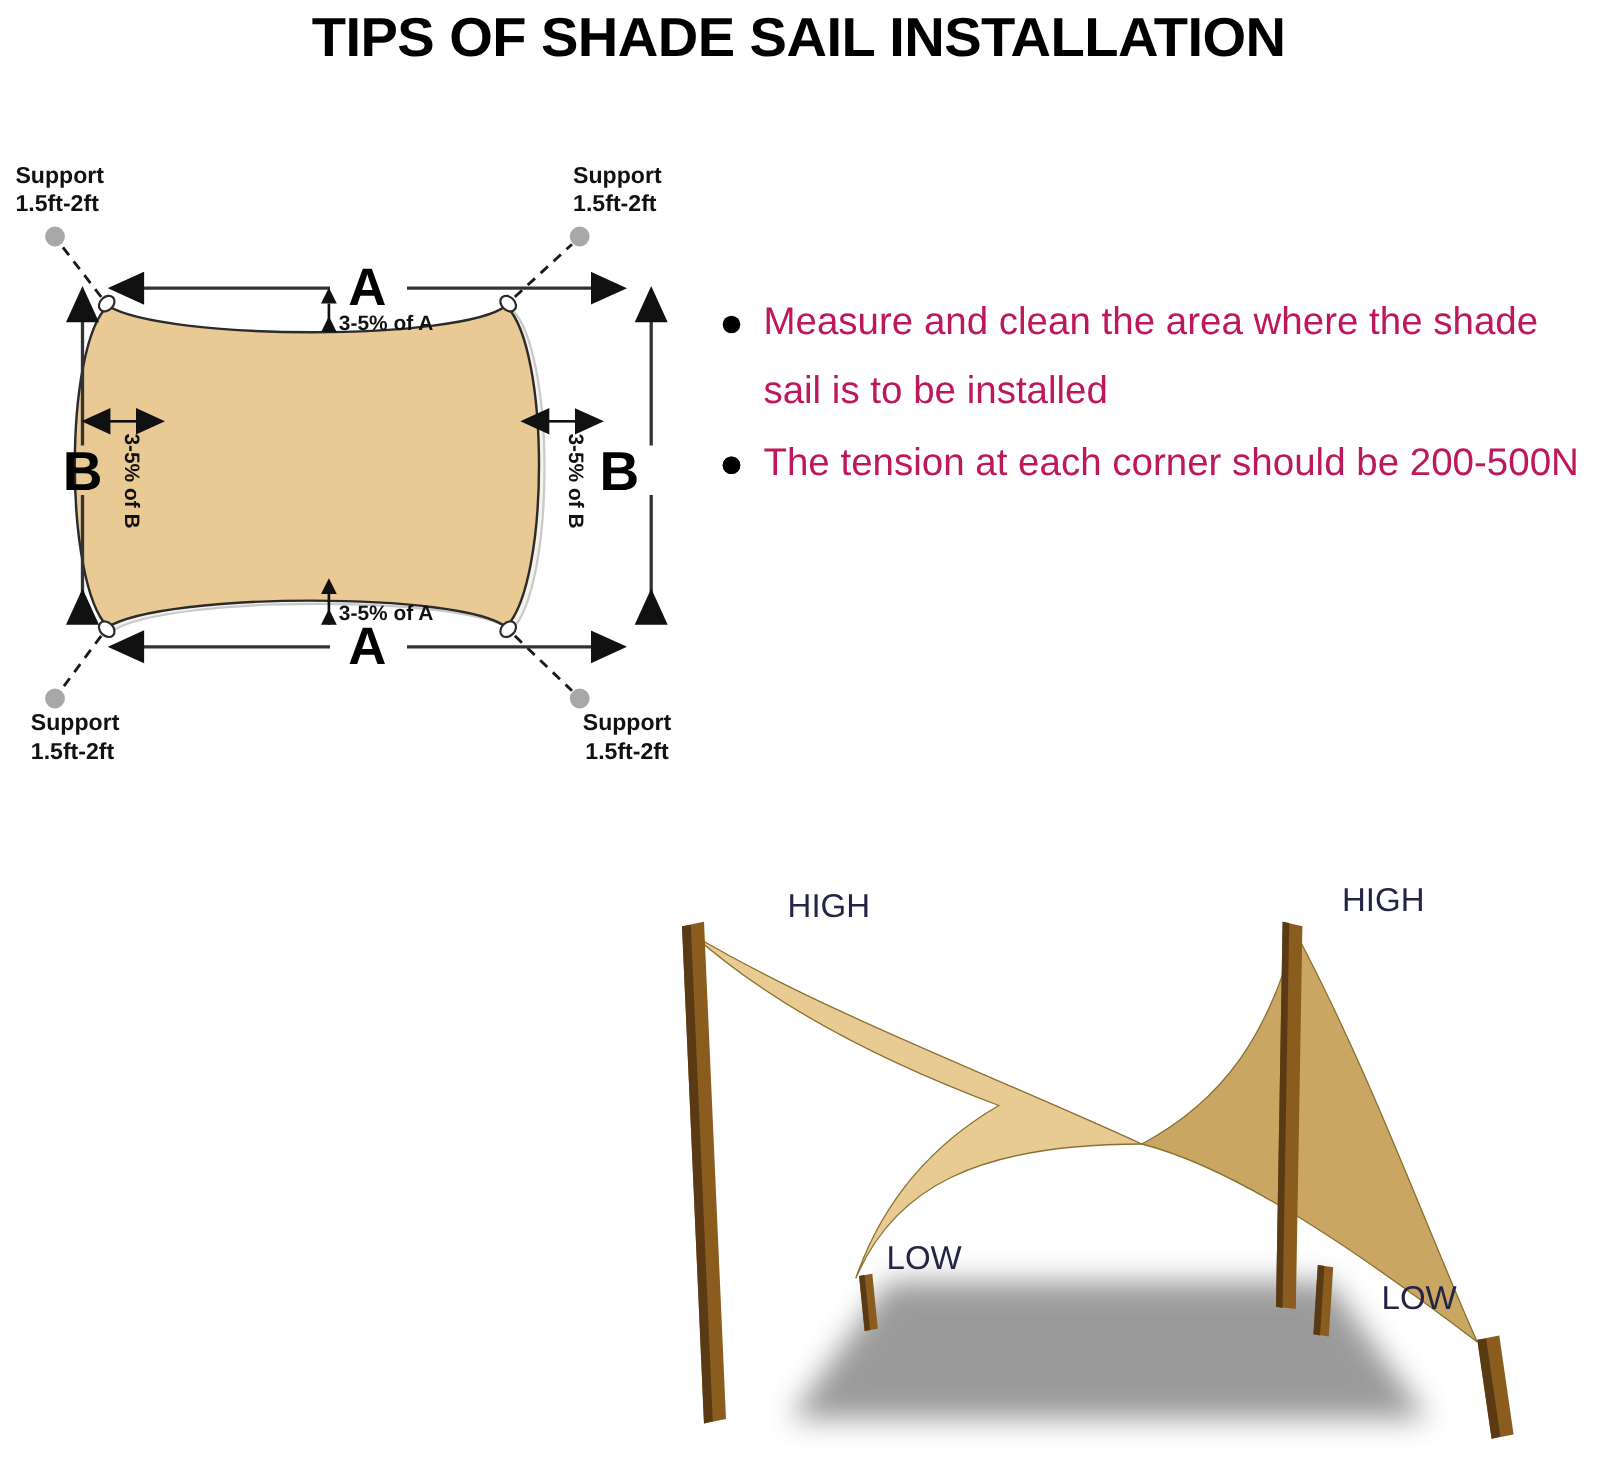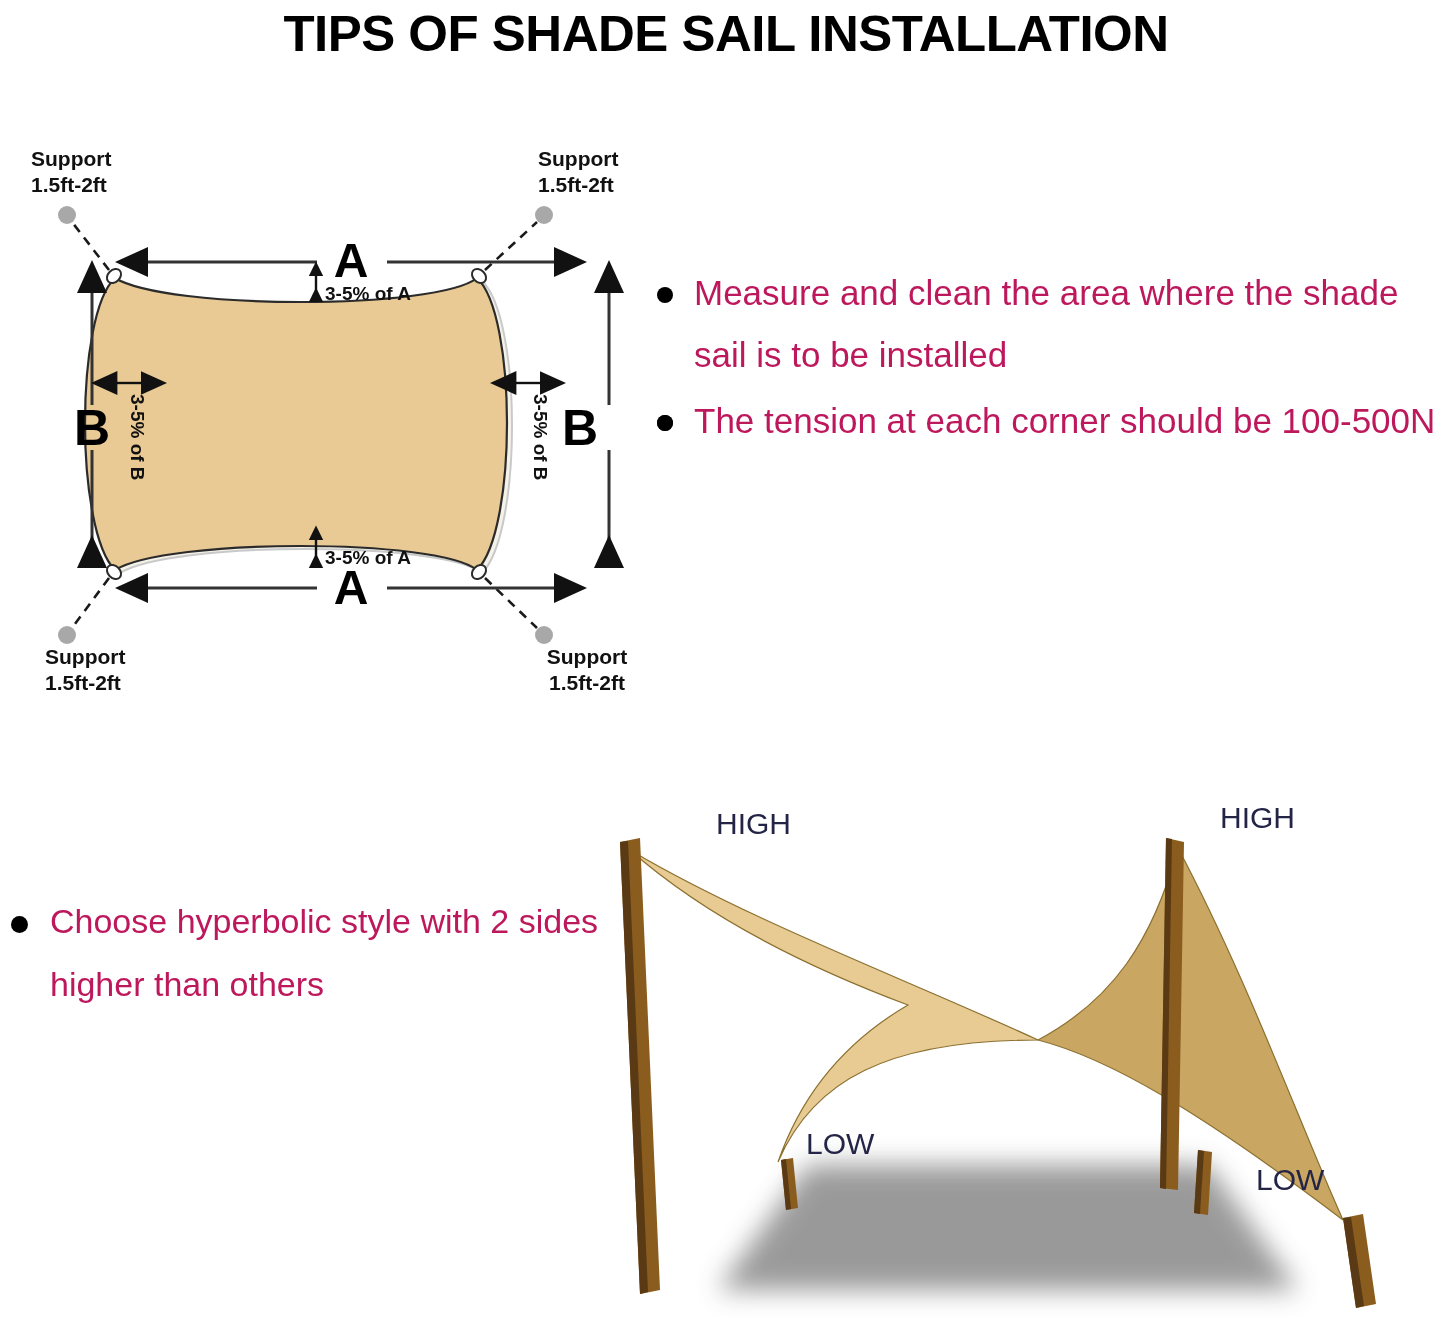--- a/index.html
+++ b/index.html
@@ -10,21 +10,21 @@
   #title{
     position:absolute; left:0; top:0; width:1452px; height:68px;
     display:flex; align-items:center; justify-content:center;
     font-family:"Liberation Sans","DejaVu Sans",sans-serif;
     font-weight:700; font-size:50px; letter-spacing:-0.5px;
     transform:scaleX(1.02); transform-origin:center;
     white-space:nowrap; color:#000;
   }
 
   
-  #diagram-top{position:absolute;left:17px;top:150;width:660px;height:590px;}
+  #diagram-top{position:absolute;left:0;top:150;width:660px;height:590px;}
   #diagram-top{top:150px;}
   #tips-top{position:absolute;left:648px;top:262px;width:800px;}
   #tips-bottom{position:absolute;left:6px;top:890px;width:620px;}
   #diagram-bottom{position:absolute;left:608px;top:790px;width:804px;height:535px;}
 
   
   .bullets{list-style:none;margin:0;padding:0;}
   .bullets li{
     position:relative; padding-left:46px; margin-bottom:4px;
     font-size:35px; line-height:62px; color:#be185d;
@@ -158,31 +158,27 @@
   <ul class="bullets">
     <li>
       <span class="dot"></span>
       <span>Measure and clean the area where the shade sail is to be installed</span>
     </li>
     <li>
       <span class="dot"></span>
     </li>
     <li>
       <span class="dot"></span>
-      <span>The tension at each corner should be 100-500N</span>
+      <span>The tension at each corner should be 200-500N</span>
     </li>
   </ul>
 </div>
 
 <div id="tips-bottom">
   <ul class="bullets">
-    <li>
-      <span class="dot"></span>
-      <span>Choose hyperbolic style with 2 sides higher than others</span>
-    </li>
   </ul>
 </div>
 
 <div id="diagram-bottom">
   <svg width="804" height="535" viewBox="0 0 804 535">
     <defs>
       <filter id="blurShadow" x="-30%" y="-30%" width="160%" height="160%">
         <feGaussianBlur stdDeviation="13"></feGaussianBlur>
       </filter>
     </defs>

